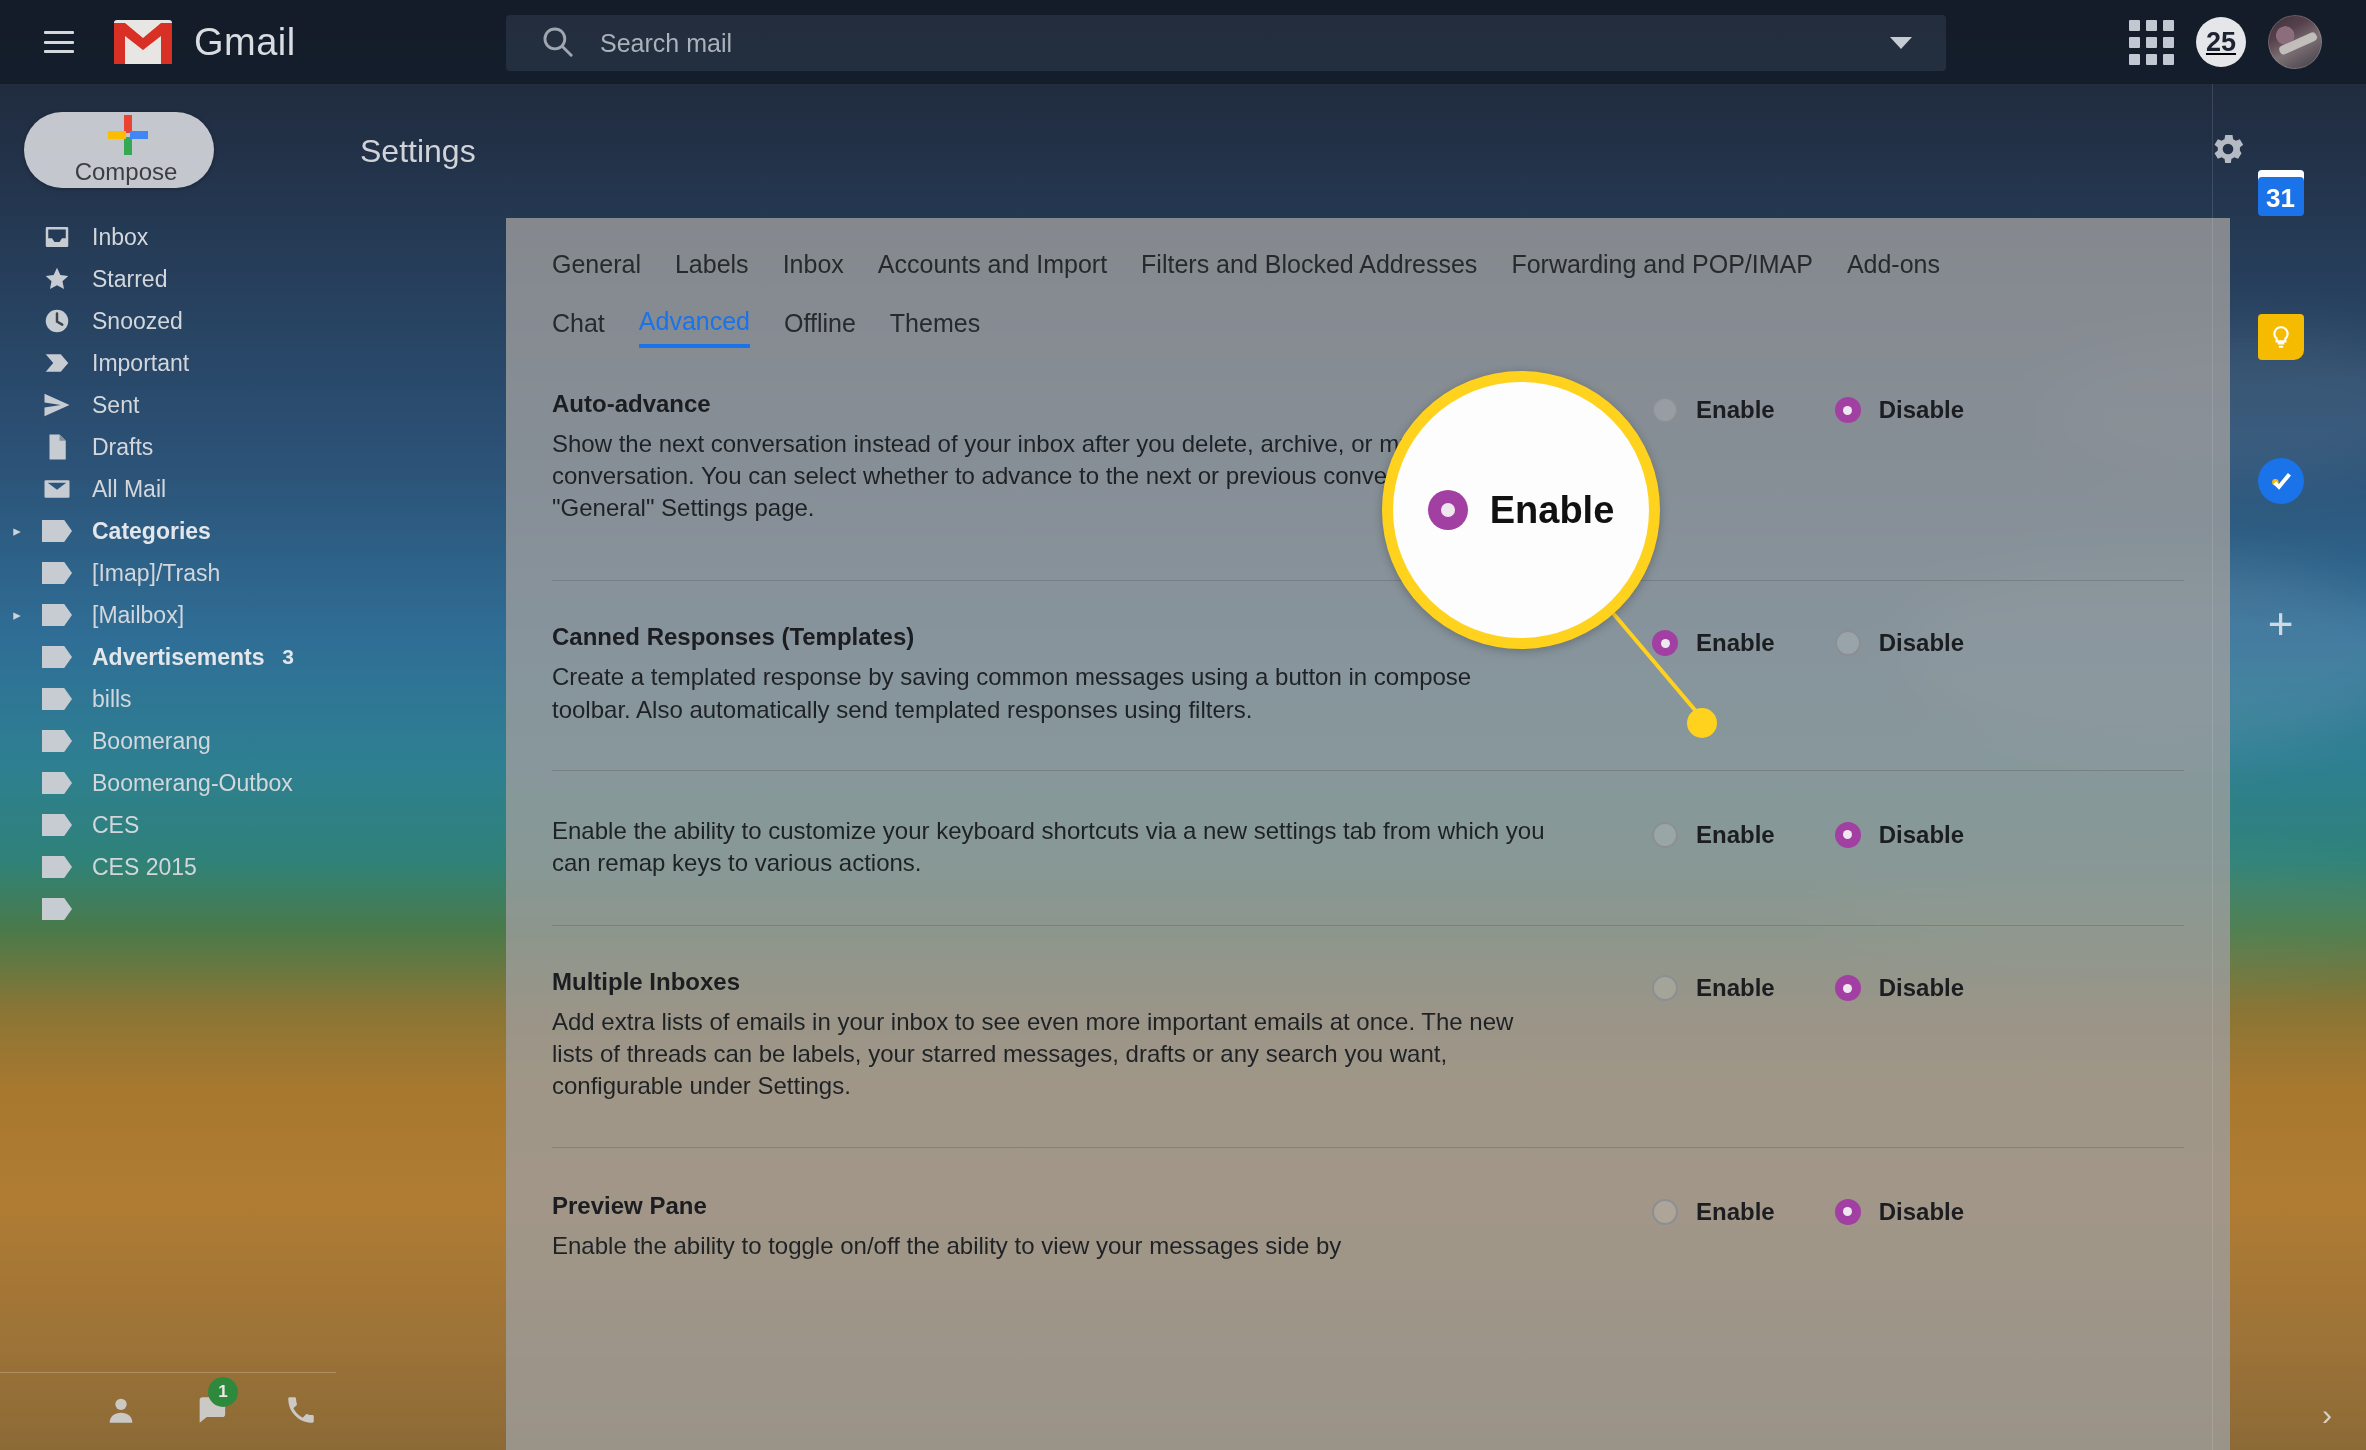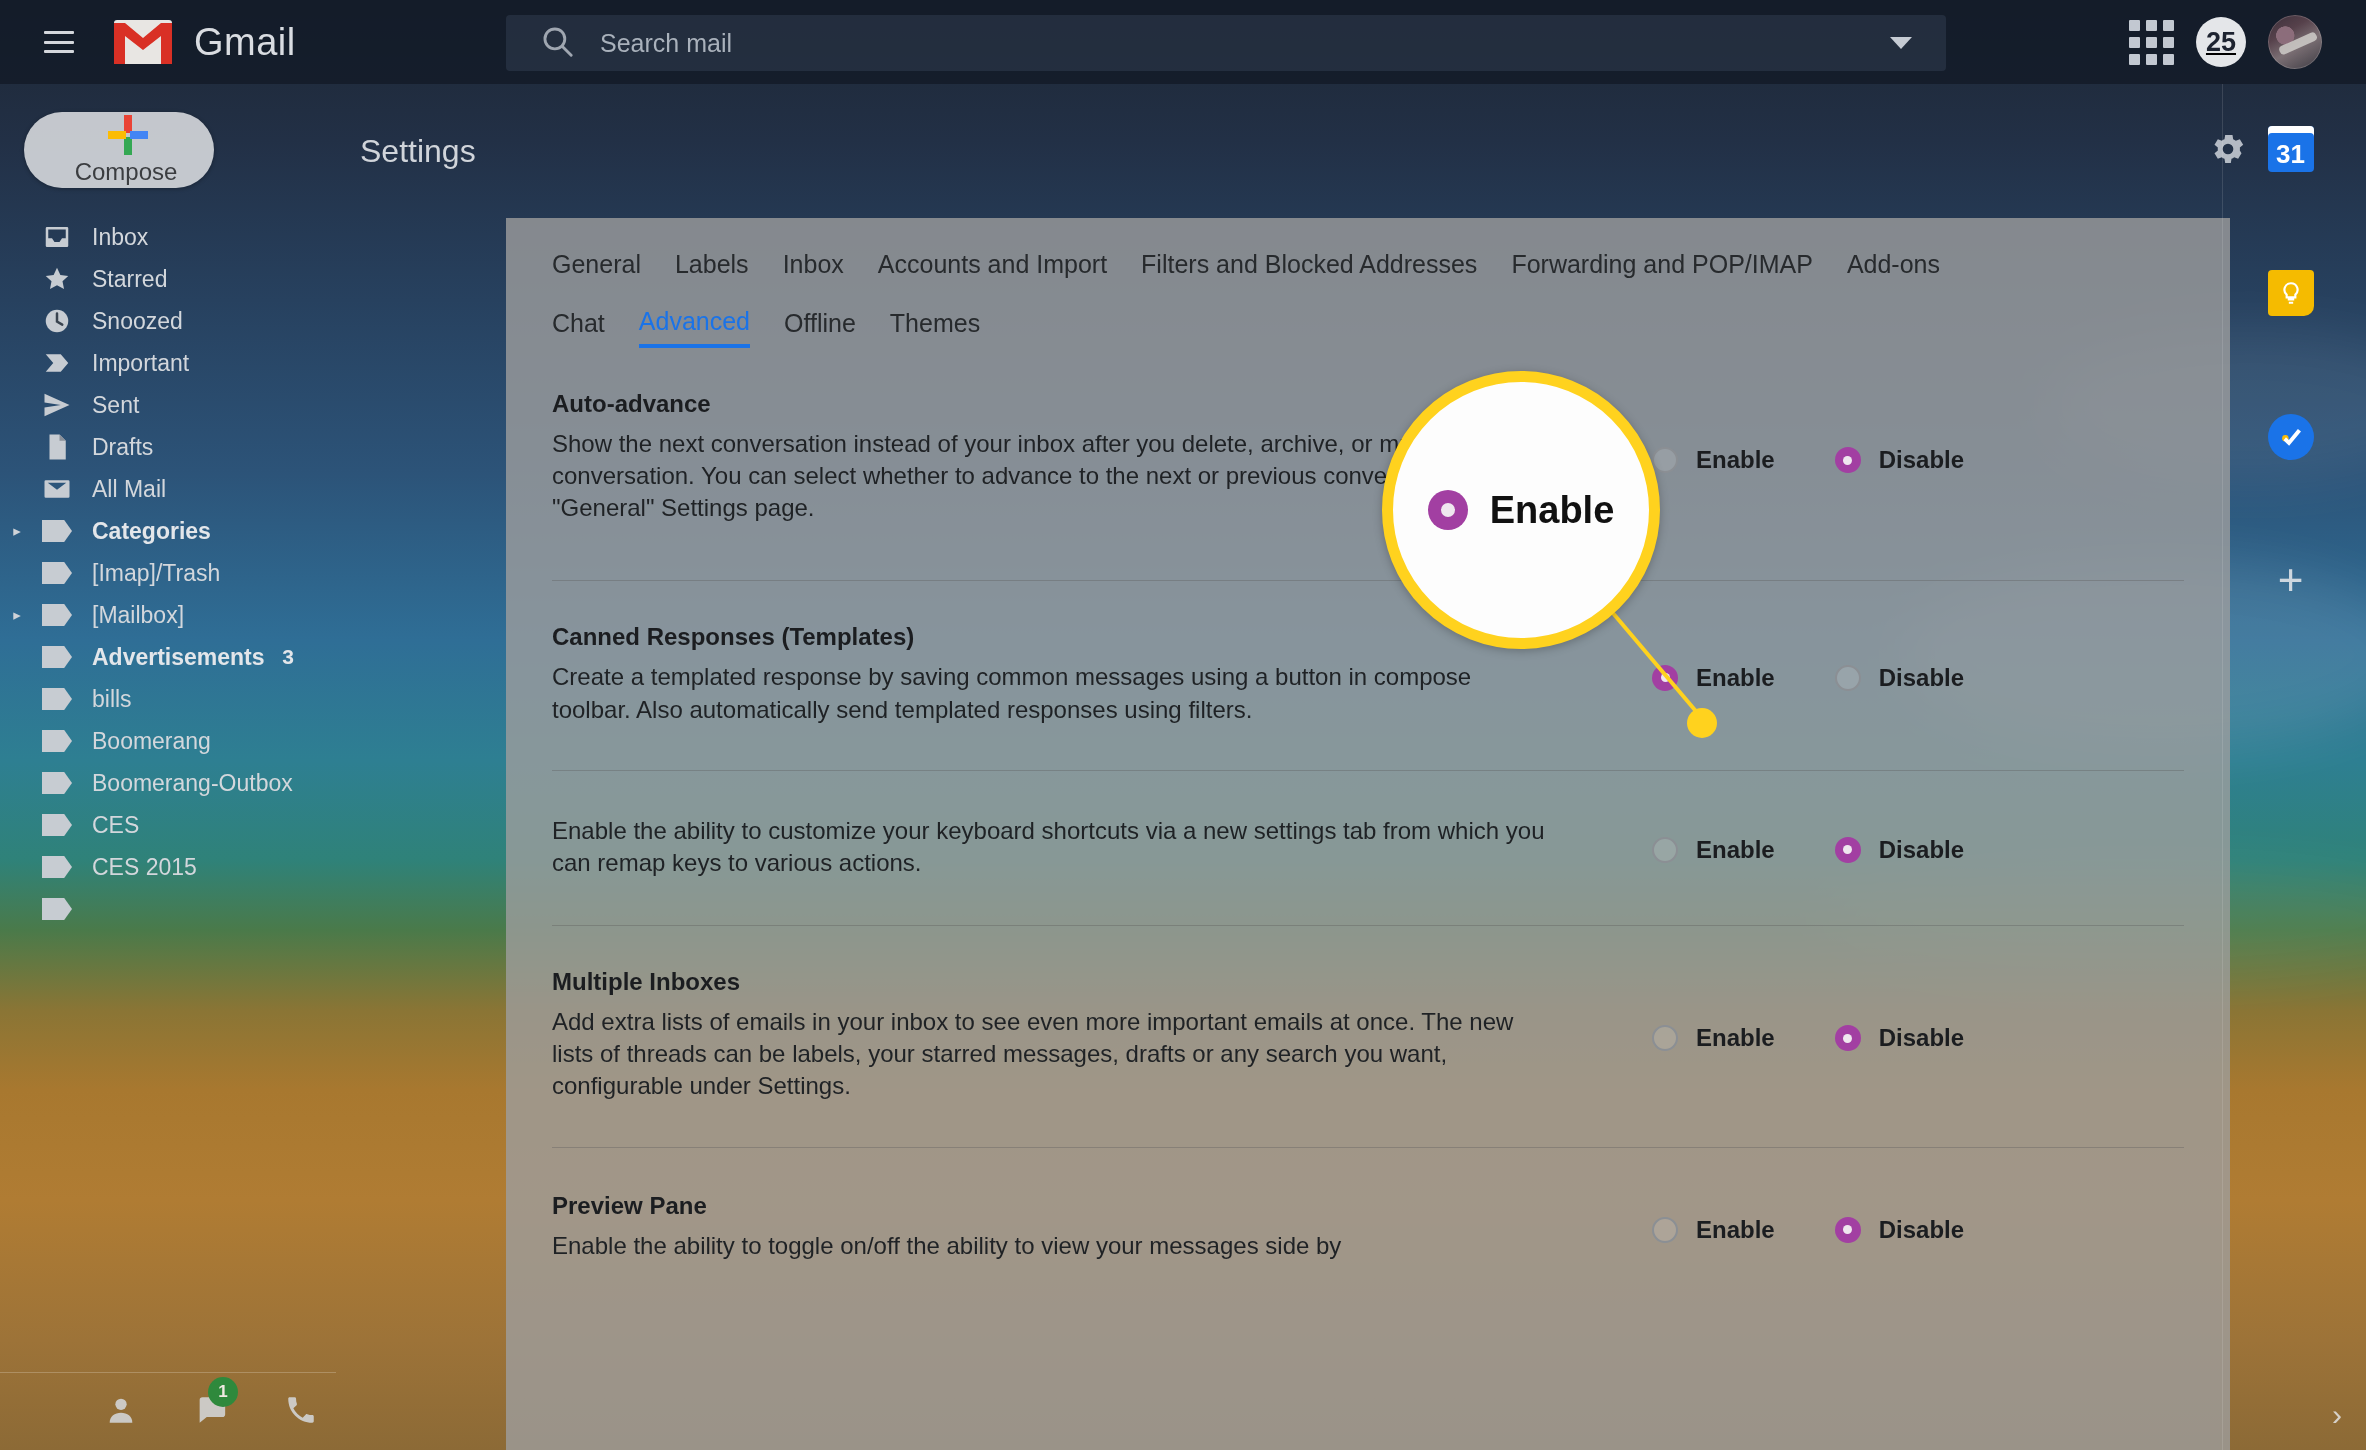--- a/index.html
+++ b/index.html
@@ -179,21 +179,21 @@
   }
   #tabs-row1 .tab { font-size: 25px; color: #272a2d; cursor: pointer; white-space: nowrap; }
   #tabs-row2 {
     display: flex; align-items: center; gap: 34px;
     padding: 28px 0 0 46px;
   }
   #tabs-row2 .tab { font-size: 25px; color: #272a2d; cursor: pointer; padding-bottom: 8px; }
   #tabs-row2 .tab.active { color: #1a73e8; border-bottom: 4px solid #1a73e8; }
 
   .section {
-    display: flex; align-items: center;
+    display: flex; align-items: flex-start;
     padding: 0 46px 0 46px;
     position: relative;
   }
   .sec-left { width: 1000px; }
   .sec-title { font-size: 24px; font-weight: 700; color: #1b1d20; margin-bottom: 10px; }
   .sec-desc { font-size: 24px; color: #1f2225; line-height: 1.34; }
   .sec-right { margin-left: 100px; display: flex; align-items: center; gap: 60px; padding-top: 6px; }
 
   .radio-opt { display: flex; align-items: center; gap: 18px; cursor: pointer; }
   .radio {
@@ -207,24 +207,24 @@
   }
   .radio.checked::after {
     content: ""; width: 9px; height: 9px; border-radius: 50%; background: #efe7ef;
   }
   .radio-label { font-size: 24px; font-weight: 700; color: #1b1d20; }
 
   .divider { height: 1px; background: rgba(90,90,90,.35); margin: 0 46px; }
 
   
   #rightpanel {
-    position: absolute; right: 8px; top: 84px;
+    position: absolute; right: 18px; top: 84px;
     width: 136px; height: 1366px; z-index: 14;
     display: flex; flex-direction: column; align-items: center;
-    padding-top: 42px; gap: 98px;
+    padding-top: 86px; gap: 98px;
     border-left: 1px solid rgba(255,255,255,.12);
   }
   .gapp { width: 46px; height: 46px; cursor: pointer; position: relative; }
   .cal {
     background: #1a73e8; border-radius: 4px; color: #fff;
     display: flex; align-items: flex-end; justify-content: center;
     font-size: 26px; font-weight: 700; padding-bottom: 2px;
     box-shadow: inset 0 7px 0 0 #ffffff;
   }
   .keep { background: #f5bb00; border-radius: 4px 4px 10px 4px; display:flex; align-items:center; justify-content:center; }

